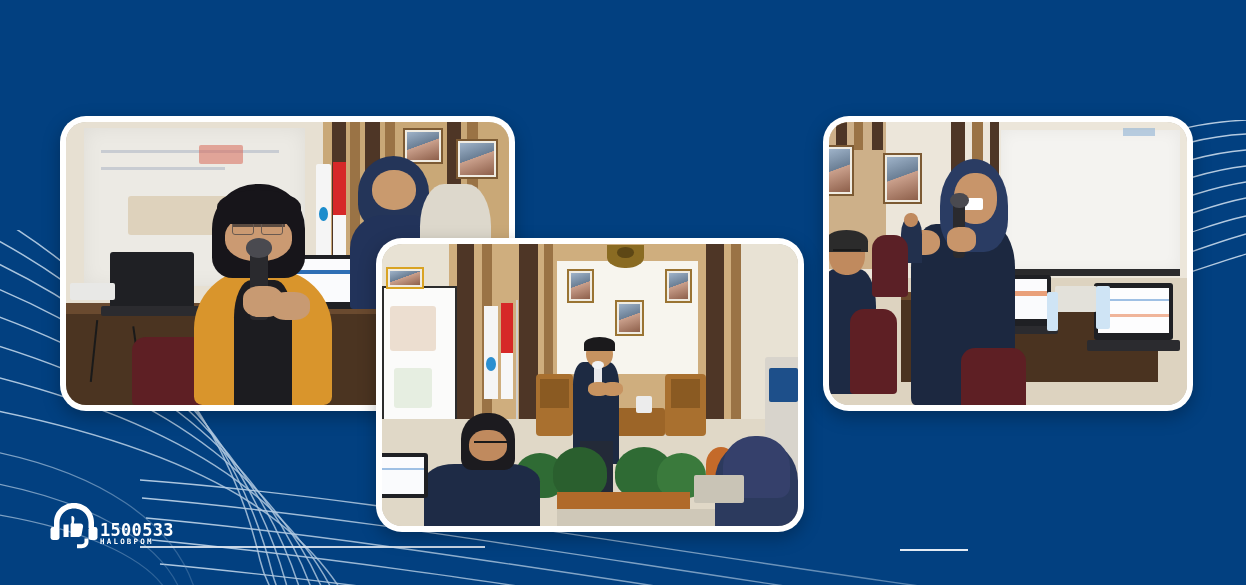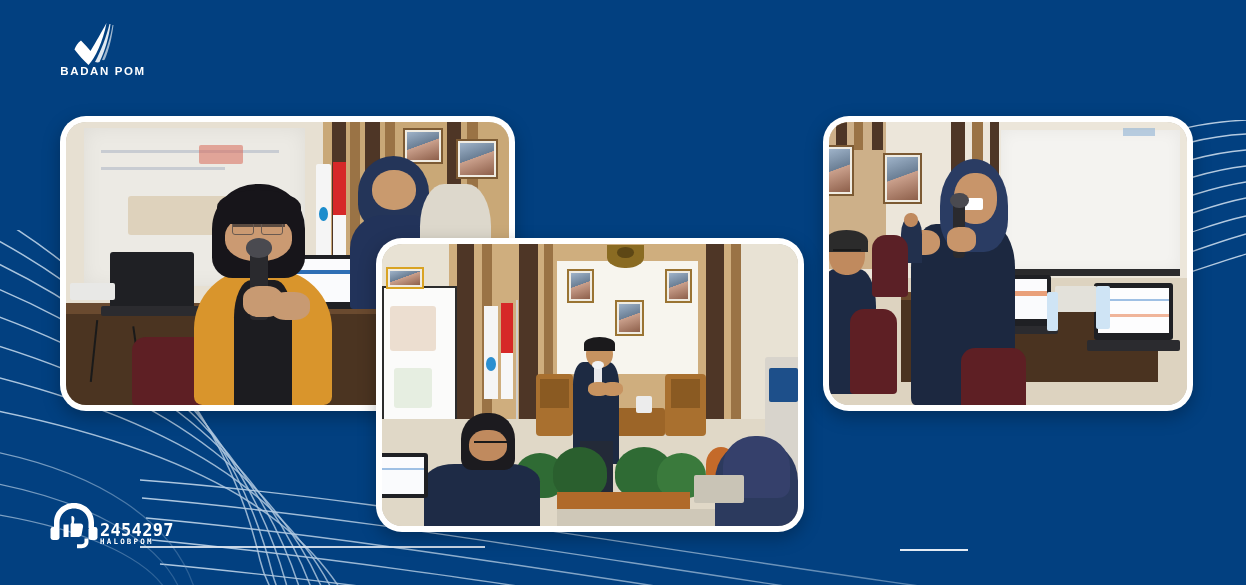--- a/index.html
+++ b/index.html
@@ -145,28 +145,20 @@
       <path d="M110,30  C74,33 34,44  -4,62"></path>
       <path d="M110,46  C76,50 36,62  -4,80"></path>
       <path d="M110,62  C78,67 38,80  -4,98"></path>
       <path d="M110,78  C80,84 40,98  -4,116"></path>
       <path d="M110,96  C82,102 44,116 -4,134"></path>
       <path d="M110,114 C84,121 48,135 -4,152"></path>
       <path d="M110,134 C86,141 52,154 -4,170"></path>
     </g>
   </svg>
 
-  <div id="logo-block">
-    <svg id="logo-mark" viewBox="0 0 46 44">
-      <path d="M38.5 1 C34 9 28 20 22.5 29 C19.5 25.5 16 21.5 13 18.5 C10 20.5 7.5 24 6.5 27.5 C10.5 32.5 16 39 20.5 43 C27 36 35 20 38.5 1 Z" fill="#ffffff"></path>
-      <path d="M41.5 2 C38.5 14 33 29 27 40 C29 40.5 30.5 40.5 31.5 40 C37 29 41 15 42.5 2 Z" fill="#ffffff" opacity="0.88"></path>
-      <path d="M44.5 3 C42.5 15 38.5 28 34 38 C35.2 38.3 36 38.1 36.8 37.6 C41 28 44 15 45.5 3 Z" fill="#ffffff" opacity="0.62"></path>
-    </svg>
-    <div id="logo-text">BADAN POM</div>
-  </div>
 
   <div id="photo-left" class="photo-card">
     <div class="inner">
       <div class="scene">
 
         <div class="wall" style="left:0;top:0;width:100%;height:72%;background:#e7e0d2;"></div>
         <div class="panel-light" style="left:58%;top:0;width:42%;height:72%;"></div>
         <div class="panel-dark" style="left:60%;top:0;width:3.2%;height:72%;"></div>
         <div class="panel-mid" style="left:64%;top:0;width:2.4%;height:72%;"></div>
         <div class="panel-dark" style="left:67.5%;top:0;width:3.4%;height:72%;"></div>
@@ -358,20 +350,20 @@
   </div>
 
   <div id="halo-block">
     <svg id="halo-icon" viewBox="0 0 52 52">
       <path d="M26 3 C14.5 3 6 11.5 6 22.5 L6 28 L11.5 28 L11.5 22.5 C11.5 14.6 18 8.5 26 8.5 C34 8.5 40.5 14.6 40.5 22.5 L40.5 28 L46 28 L46 22.5 C46 11.5 37.5 3 26 3 Z" fill="#ffffff"></path>
       <rect x="2.5" y="27" width="9" height="13" rx="2.4" fill="#ffffff"></rect>
       <rect x="40.5" y="27" width="9" height="13" rx="2.4" fill="#ffffff"></rect>
       <path d="M40.5 38.5 L40.5 42 C40.5 45.6 37.3 48.2 33.5 48.2 L29 48.2 L29 44.2 L33.5 44.2 C35.4 44.2 36.5 43.2 36.5 42 L36.5 38.5 Z" fill="#ffffff"></path>
       <path d="M24 16 C25.6 16 26.6 17.4 26.4 19.2 L25.8 23.4 L32.4 23.4 C34.2 23.4 35.4 24.8 35.1 26.5 L33.6 34.6 C33.35 36 32.1 37 30.6 37 L22.6 37 L22.6 24.8 C22.6 24.1 22.9 23.4 23.4 22.9 C23.9 22.3 23.4 19 23.4 17.6 C23.4 16.7 23.4 16 24 16 Z M15.5 24.6 L20.6 24.6 L20.6 37 L15.5 37 Z" fill="#ffffff"></path>
     </svg>
-    <div id="halo-number">2454297</div>
+    <div id="halo-number">1500533</div>
     <div id="halo-sub">HALOBPOM</div>
   </div>
   <div id="halo-rule"></div>
 
   <div id="site-rule"></div>
 
 </div>
 
 </body></html>

